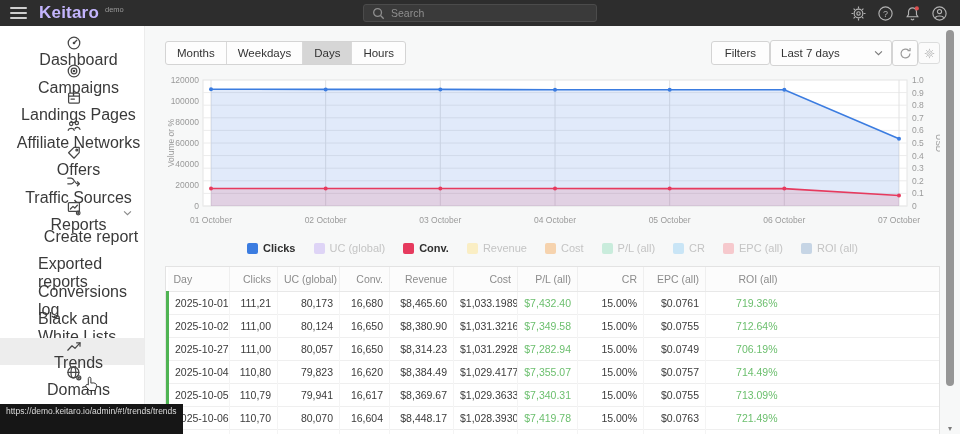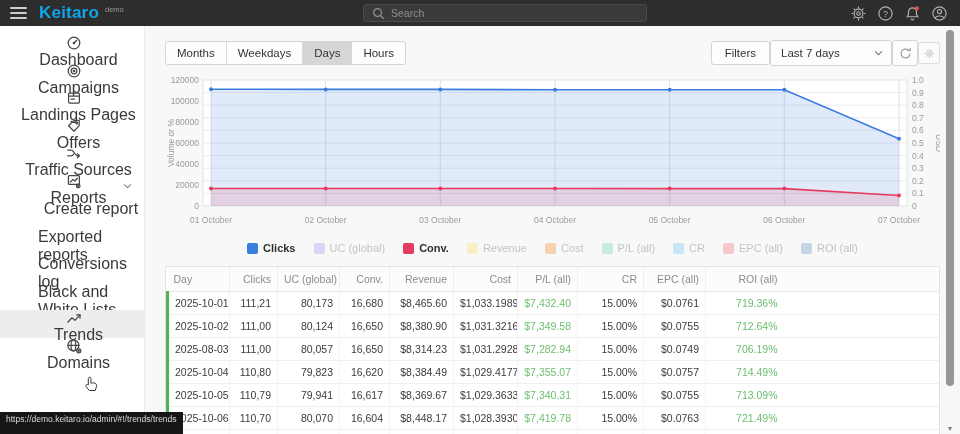--- a/index.html
+++ b/index.html
@@ -4,23 +4,23 @@
 <style>
   * { margin:0; padding:0; box-sizing:border-box; }
   html,body { width:960px; height:434px; overflow:hidden; background:#fff;
     font-family:"Liberation Sans","DejaVu Sans",sans-serif; position:relative; }
 
   
   .topbar { position:absolute; top:0; left:0; width:960px; height:26px; background:#2d2d2d;
     display:flex; align-items:center; z-index:30; }
   .hamburger { margin-left:10px; width:17px; display:flex; flex-direction:column; gap:3px; cursor:pointer; }
   .hamburger span { display:block; height:2px; background:#cfcfcf; border-radius:1px; }
-  .logo { margin-left:12px; font-size:17px; font-weight:bold; color:#0ea5e9; letter-spacing:.2px; }
+  .logo { margin-left:12px; font-size:17px; font-weight:bold; color:#c4b5fd; letter-spacing:.2px; }
   .logo-badge { margin-left:6px; font-size:7.5px; color:#9a9a9a; align-self:flex-start; margin-top:5px; }
-  .search { position:absolute; left:363px; top:4px; width:284px; height:18px; background:#3a3a3a;
+  .search { position:absolute; left:363px; top:4px; width:234px; height:18px; background:#3a3a3a;
     border:1px solid #4b4b4b; border-radius:3px; display:flex; align-items:center; }
   .search .s-ic { margin-left:8px; display:flex; }
   .search input { flex:1; background:transparent; border:none; outline:none; color:#c8c8c8;
     font-size:10.5px; padding:0 6px; font-family:inherit; }
   .search input::placeholder { color:#8f8f8f; }
   .tb-icons { position:absolute; right:12px; top:0; height:26px; display:flex; align-items:center; gap:10px; }
   .tbi { display:flex; position:relative; cursor:pointer; }
 
   
   .sidebar { position:absolute; top:26px; left:0; width:145px; bottom:0; background:#fff;
@@ -69,21 +69,21 @@
     text-align:right; white-space:nowrap; overflow:hidden; height:22px; }
   td:first-child { text-align:left; border-left:3px solid #4fb453; }
   td.filler { border-left:none; }
   td.green { color:#6cbf6e; }
   tr:first-child td { border-top:none; }
 
   
   .vscroll { position:absolute; top:26px; right:6px; width:8px; bottom:0; z-index:40; }
   .vthumb { position:absolute; top:4px; left:0; width:8px; height:356px; background:#969696; border-radius:4px; }
   .varrow { position:absolute; bottom:1px; left:0; width:8px; text-align:center; font-size:8px; color:#7d7d7d; }
-  .statusbar { position:absolute; left:0; bottom:0; height:22px; background:#161616; color:#dcdcdc;
+  .statusbar { position:absolute; left:0; bottom:0; height:30px; background:#161616; color:#dcdcdc;
     font-size:8.5px; line-height:14px; padding:0 6px; z-index:50; white-space:nowrap; }
   .cursor { position:absolute; left:84px; top:376px; z-index:60; pointer-events:none; }
 </style>
 </head>
 <body>
 
 <div class="topbar">
   <div class="hamburger">
       <span></span>
       <span></span>
@@ -154,20 +154,31 @@
         <span>Campaigns</span>
       </div>
       <div class="side-item">
         <span class="ic">
           <svg width="16" height="16" viewBox="0 0 16 16" fill="none" stroke="#474747" stroke-width="1.25" stroke-linecap="round" stroke-linejoin="round">
             <rect x="2.6" y="3" width="10.8" height="10" rx="1"></rect>
             <path d="M2.6 6 h10.8 M5 9 h3.4"></path>
           </svg>
         </span>
         <span>Landings Pages</span>
+      </div>
+      <div class="side-item">
+        <span class="ic">
+          <svg width="16" height="16" viewBox="0 0 16 16" fill="none" stroke="#474747" stroke-width="1.25" stroke-linecap="round" stroke-linejoin="round">
+            <circle cx="5.2" cy="5.8" r="1.7"></circle>
+            <circle cx="10.8" cy="5" r="1.7"></circle>
+            <path d="M2.2 12.3 c.8-2.5 5.2-2.5 6 0"></path>
+            <path d="M9 10.6 c1-1.8 4.4-1.5 5 .8"></path>
+          </svg>
+        </span>
+        <span>Affiliate Networks</span>
       </div>
       <div class="side-item">
         <span class="ic">
           <svg width="16" height="16" viewBox="0 0 16 16" fill="none" stroke="#474747" stroke-width="1.25" stroke-linecap="round" stroke-linejoin="round">
             <path d="M2.6 7.8 L8 2.4 h5.2 V7.6 L8 13.2 Z"></path>
             <circle cx="10.8" cy="4.9" r="0.9"></circle>
           </svg>
         </span>
         <span>Offers</span>
       </div>
@@ -425,21 +436,21 @@
             <td>16,650</td>
             <td>$8,380.90</td>
             <td>$1,031.3216</td>
             <td class="green">$7,349.58</td>
             <td>15.00%</td>
             <td>$0.0755</td>
             <td class="green">712.64%</td>
             <td class="filler"></td>
           </tr>
           <tr>
-            <td>2025-08-03</td>
+            <td>2025-10-27</td>
             <td>111,00</td>
             <td>80,057</td>
             <td>16,650</td>
             <td>$8,314.23</td>
             <td>$1,031.2928</td>
             <td class="green">$7,282.94</td>
             <td>15.00%</td>
             <td>$0.0749</td>
             <td class="green">706.19%</td>
             <td class="filler"></td>

